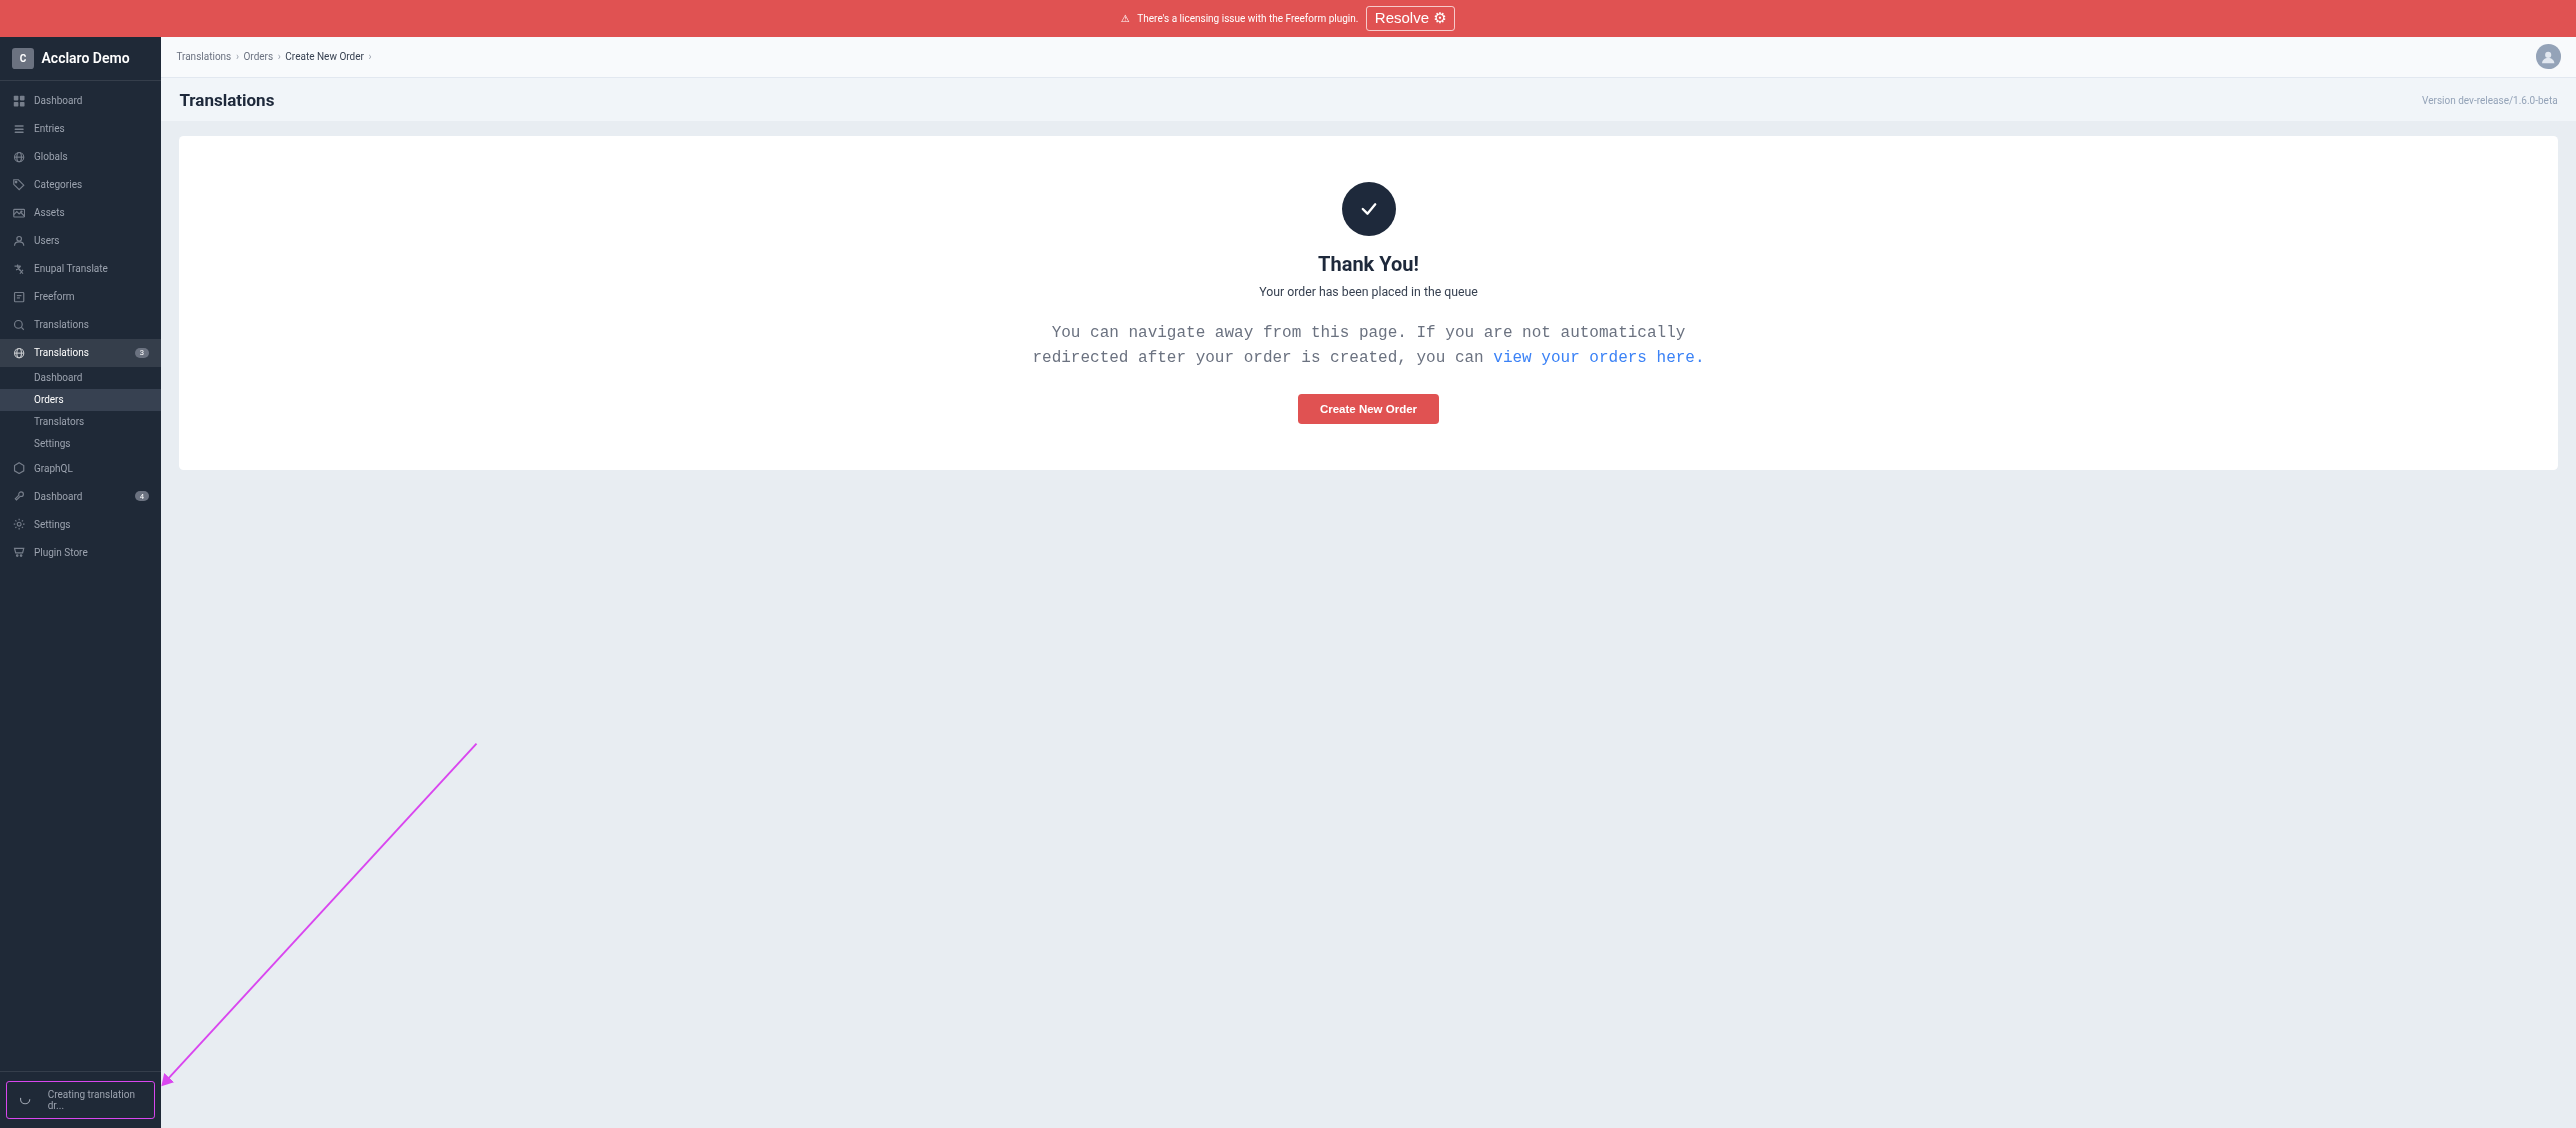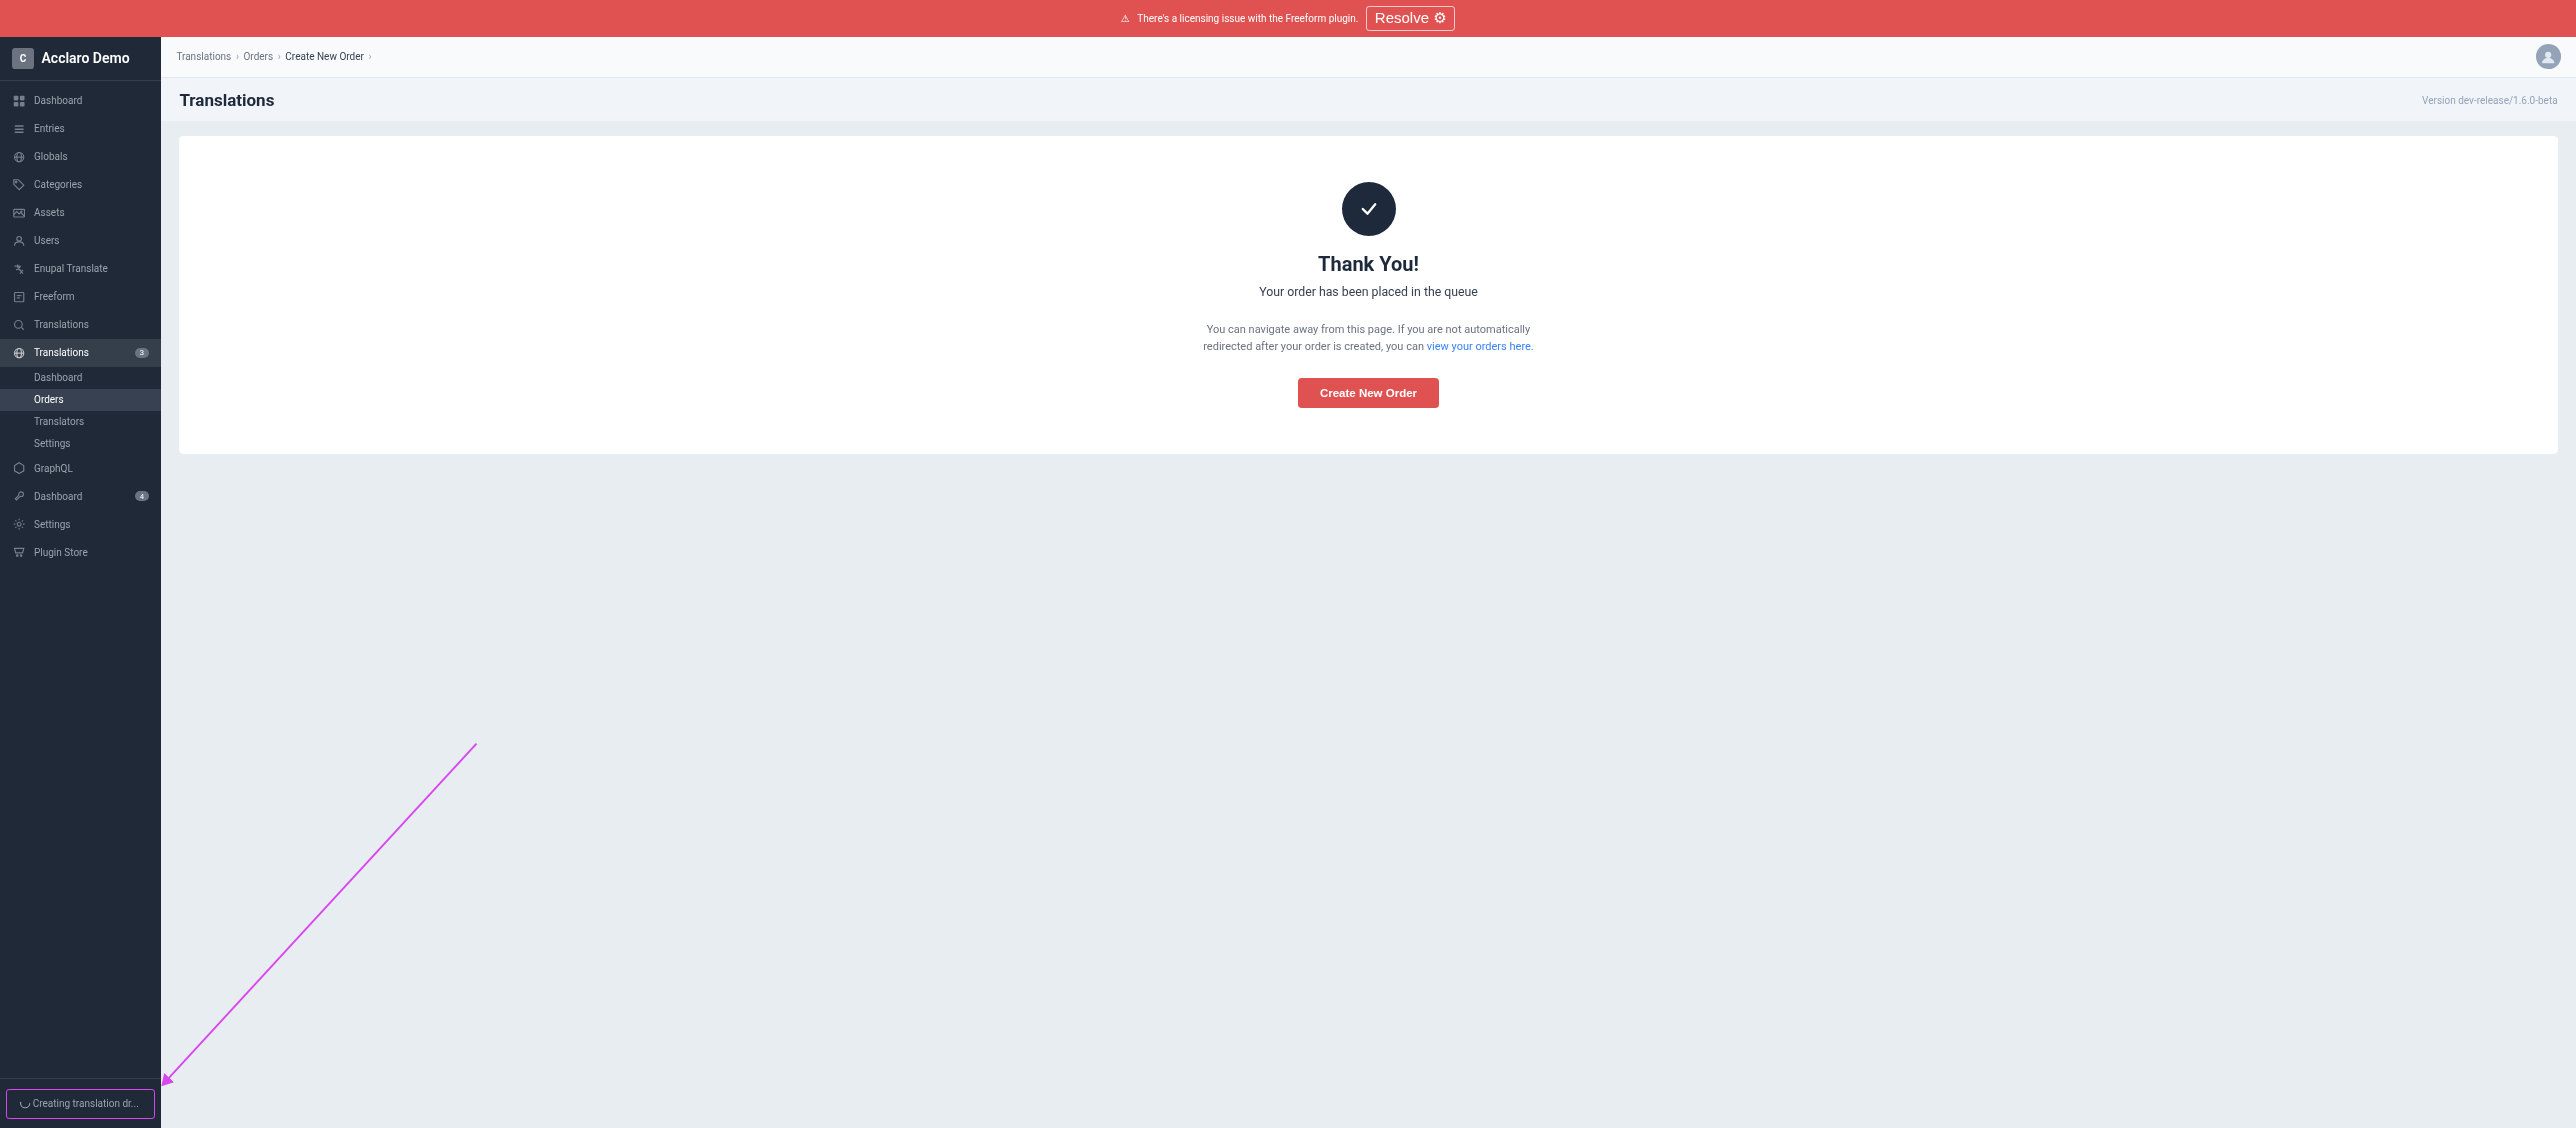--- a/index.html
+++ b/index.html
@@ -108,21 +108,21 @@
     .nav-sub-item.active { color: white; background: #374151; }
 
     
     .sidebar-bottom {
       border-top: 0.8px solid rgba(255,255,255,0.1);
       padding: 6.1px 0;
     }
     .status-item {
       display: flex;
       align-items: center;
-      gap: 1px;
+      gap: 16px;
       padding: 7px 12.3px;
       font-size: 10px;
       color: #9ca3af;
       cursor: pointer;
       border: 0.8px solid #d946ef;
       margin: 3.1px 6.1px;
       border-radius: 3.1px;
     }
 
     
@@ -224,24 +224,25 @@
       font-weight: 700;
       color: #1e293b;
       margin-bottom: 9.2px;
     }
     .success-subtitle {
       font-size: 12.3px;
       color: #374151;
       margin-bottom: 22px;
     }
     .success-desc {
-      font-size: 11px;
+      font-size: 16px;
       color: #6b7280;
       margin-bottom: 21.5px;
       line-height: 1.6;
+      font-family: Liberation Mono, monospace;
     }
     .success-desc a {
       color: #3b82f6;
       text-decoration: none;
     }
 
     .create-order-btn {
       background: #e05252;
       color: white;
       border: none;

